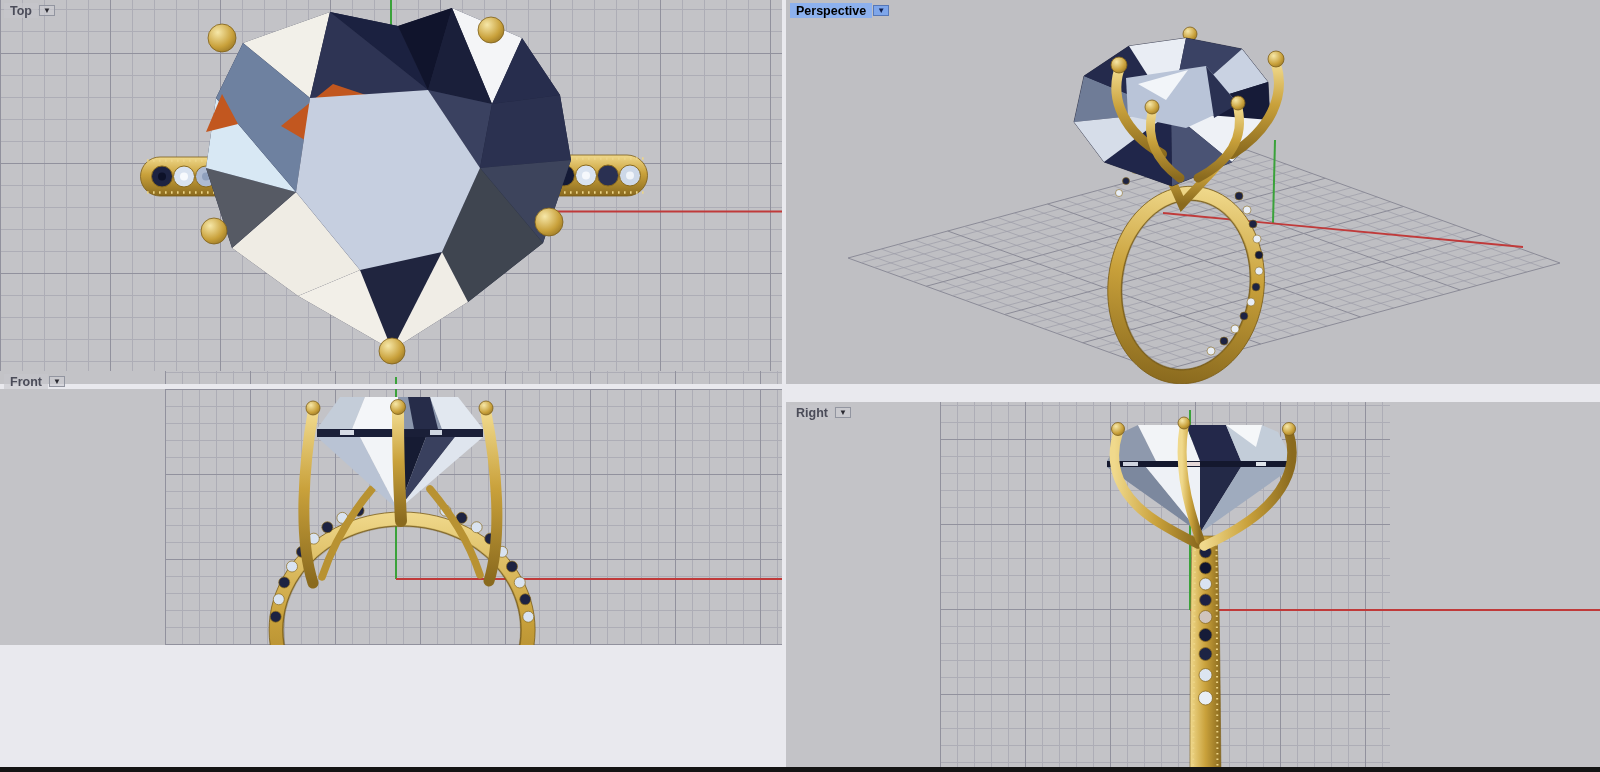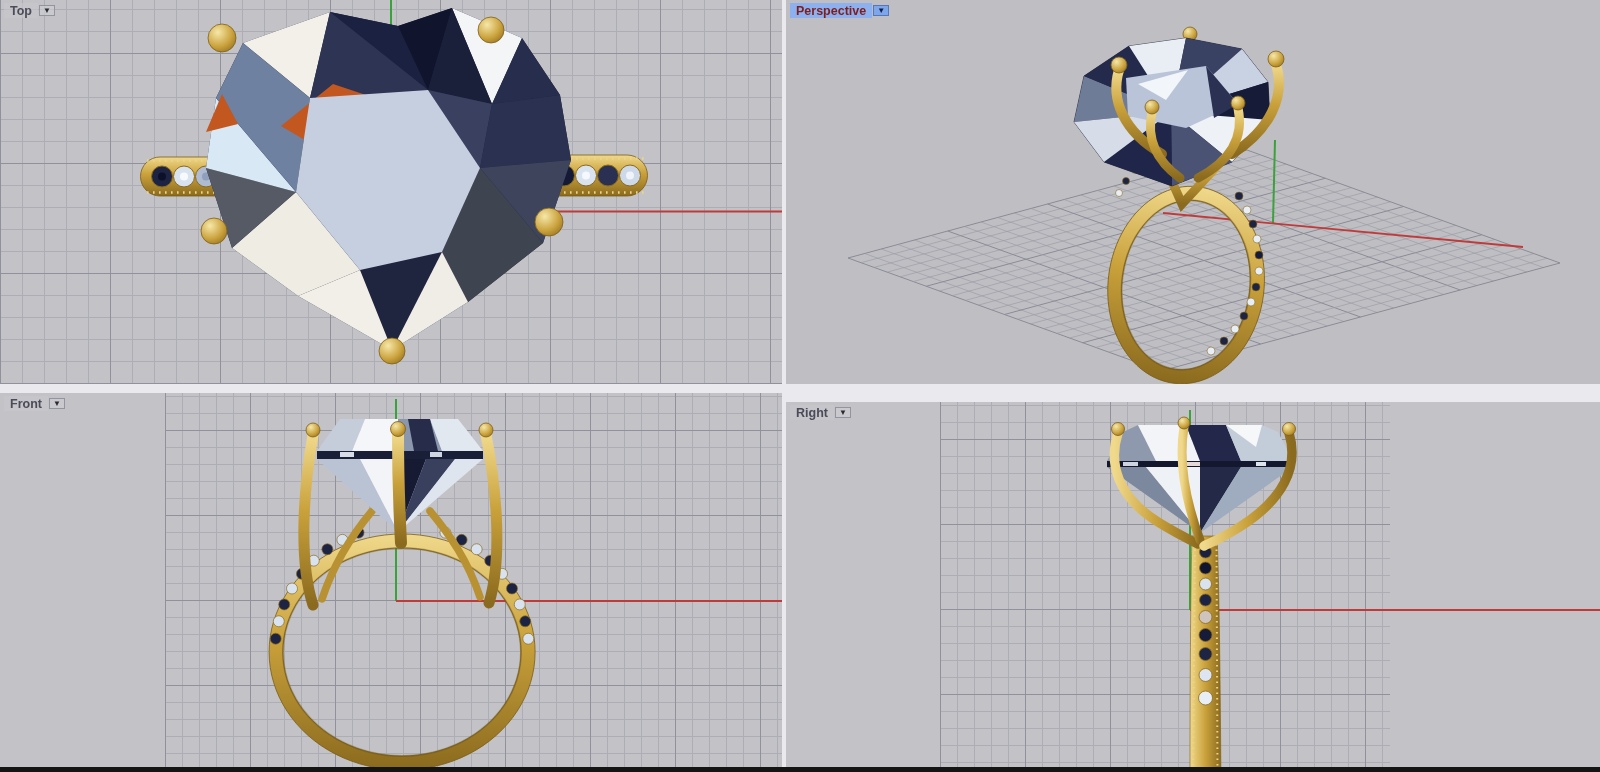--- a/index.html
+++ b/index.html
@@ -1,20 +1,20 @@
 <!DOCTYPE html>
 <html><head>
 <meta charset="utf-8">
 <style>
   html,body{margin:0;padding:0;width:1600px;height:772px;background:#e9e9ee;overflow:hidden;
     font-family:"Liberation Sans",sans-serif;position:relative}
   .vp{position:absolute;overflow:hidden;background:#c3c3c7}
   #vp-top{left:0;top:0;width:782px;height:384px}
   #vp-persp{left:786px;top:0;width:814px;height:384px;background:#bfbfc3}
-  #vp-front{left:0;top:393px;width:782px;height:378px}
+  #vp-front{left:0;top:371px;width:782px;height:274px}
   #vp-right{left:786px;top:402px;width:814px;height:378px}
   .grid{position:absolute;top:0;bottom:0;left:0;right:0;
     background-image:
       repeating-linear-gradient(90deg,#91919d 0 1px,transparent 1px 110px),
       repeating-linear-gradient(0deg,#91919d 0 1px,transparent 1px 110px),
       repeating-linear-gradient(90deg,#adadb6 0 1px,transparent 1px 22px),
       repeating-linear-gradient(0deg,#adadb6 0 1px,transparent 1px 22px)}
   #vp-front .grid{left:165px;background-image:
       repeating-linear-gradient(90deg,#91919d 0 1px,transparent 1px 85px),
       repeating-linear-gradient(0deg,#91919d 0 1px,transparent 1px 85px),
@@ -24,21 +24,21 @@
       repeating-linear-gradient(90deg,#91919d 0 1px,transparent 1px 85px),
       repeating-linear-gradient(0deg,#91919d 0 1px,transparent 1px 85px),
       repeating-linear-gradient(90deg,#adadb6 0 1px,transparent 1px 17px),
       repeating-linear-gradient(0deg,#adadb6 0 1px,transparent 1px 17px)}
   svg.scene{position:absolute;left:0;top:0}
   .vp-tab{position:absolute;left:4px;top:1px;height:18px;display:flex;align-items:center;
     font-weight:bold;font-size:12.5px;color:#4b4c59;z-index:5;cursor:default}
   .vp-label{display:flex;align-items:center;padding:1px 6px 0;background:rgba(199,199,204,.62)}
   .vp-caret{width:14px;margin-left:1px;display:flex;align-items:center;justify-content:center;
     border:1px solid #9295a0;background:rgba(205,205,211,.65);font-size:8px;color:#2a2a31}
-  .vp-tab.active .vp-label{background:#8db1ee;color:#7f1d1d}
+  .vp-tab.active .vp-label{background:#8db1ee;color:#000000}
   .vp-tab.active .vp-caret{background:#7ea6ea;border-color:#5577b8;color:#101d4a}
   .splitter{position:absolute;background:#e9e9ee}
   #split-v{left:782px;top:0;width:4px;height:767px}
   #split-h{left:0;top:384px;width:1600px;height:5px}
   #bottom-edge{position:absolute;left:0;top:767px;width:1600px;height:5px;background:#141414}
 </style>
 </head>
 <body>
 
 <div class="vp" id="vp-top">

